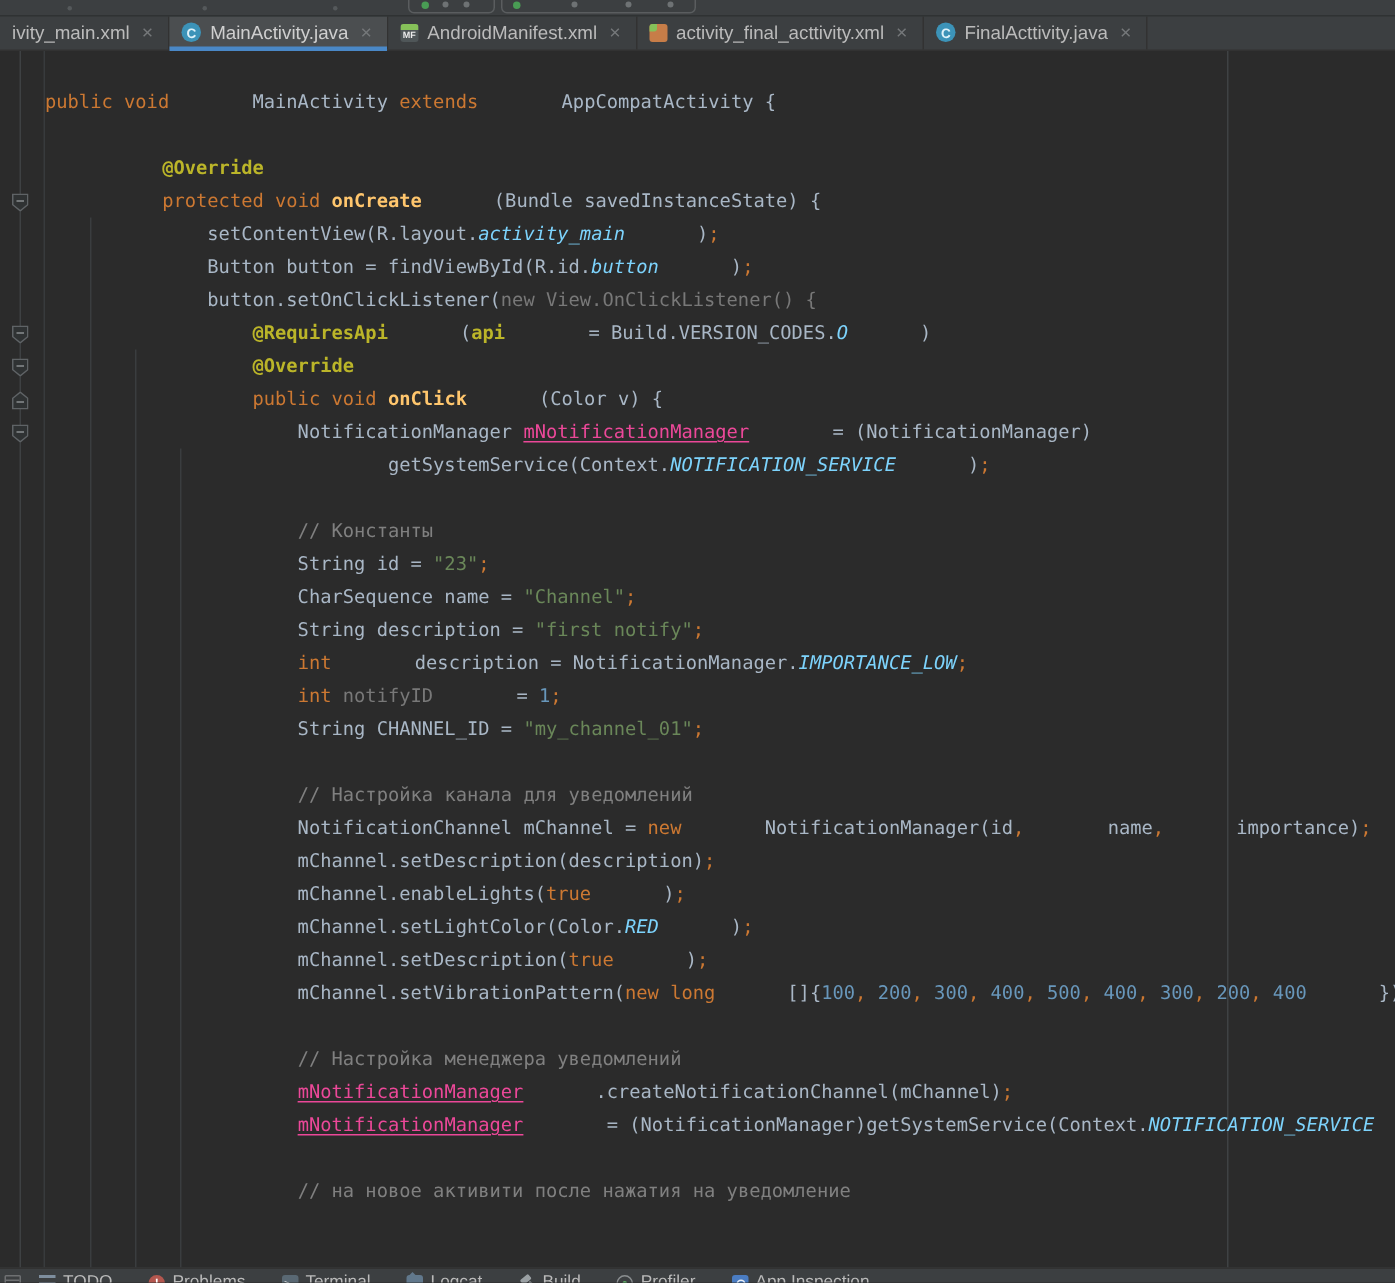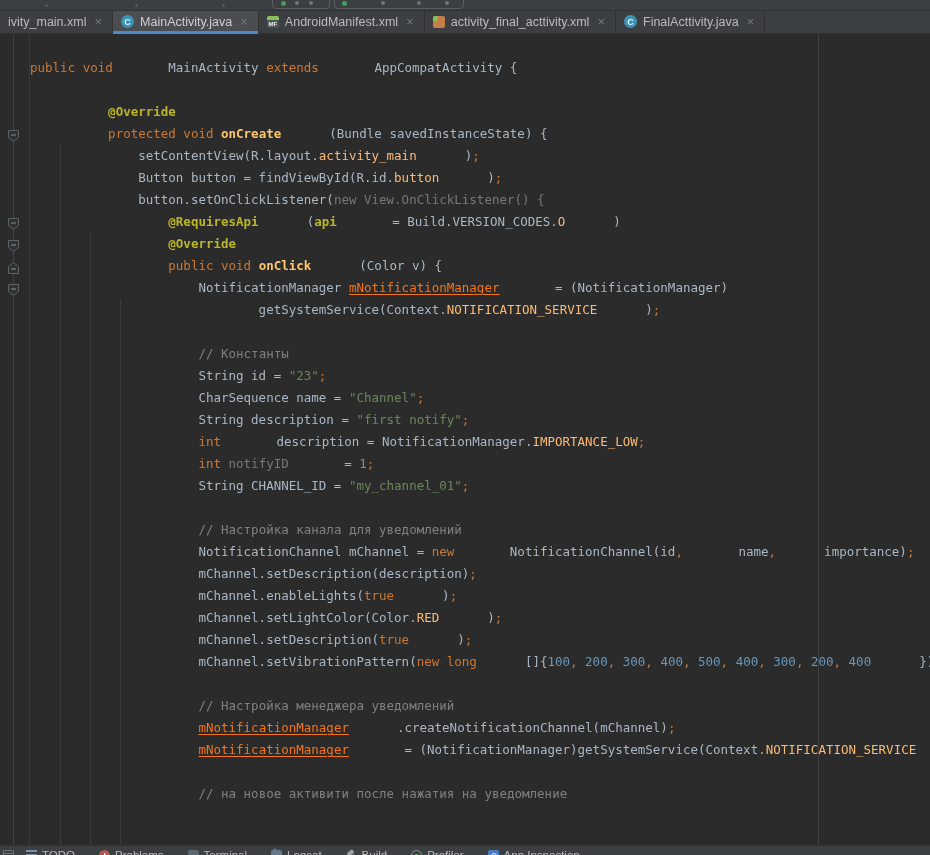--- a/index.html
+++ b/index.html
@@ -72,22 +72,22 @@
   .code-line{height:22px;white-space:pre;padding-left:30px;}
   .tok-def{color:#A9B7C6;padding-left:48px;}
   .tok-kw{color:#CC7832;}
   .tok-fn{color:#FFC66D;font-weight:bold;}
   .tok-ann{color:#BBB529;font-weight:bold;}
   .tok-str{color:#6A8759;}
   .tok-num{color:#6897BB;}
   .tok-cmt{color:#808080;}
   .tok-gray{color:#787878;}
   .tok-punc{color:#CC7832;}
-  .tok-const{color:#fdba74;}
-  .tok-field{color:#f97316;text-decoration:underline;text-underline-offset:2px;text-decoration-thickness:1px;}
+  .tok-const{color:#7dd3fc;font-style:italic;}
+  .tok-field{color:#ec4899;text-decoration:underline;text-underline-offset:2px;text-decoration-thickness:1px;}
   
   .bottombar{
     position:absolute;left:0;top:845px;width:930px;height:26px;
     background:#3C3F41;border-top:1px solid #323232;box-sizing:border-box;
     display:flex;align-items:flex-start;padding:3px 0 0 26px;gap:24px;z-index:6;
   }
   .bb-item{display:flex;align-items:center;gap:5px;color:#BBBBBB;font-size:11.5px;}
   .bb-window{position:absolute;left:3px;top:4px;width:9px;height:9px;border:1px solid #6E7072;border-radius:1px;}
   .bb-window::before{content:"";position:absolute;left:0;right:0;top:2px;height:1px;background:#6E7072;}
   .bbi{width:11px;height:11px;flex:0 0 auto;position:relative;}
@@ -176,21 +176,21 @@
       <div class="code-line"></div>
       <div class="code-line"><span class="tok-def">                </span><span class="tok-cmt">// Константы</span></div>
       <div class="code-line"><span class="tok-def">                String id = </span><span class="tok-str">"23"</span><span class="tok-punc">;</span></div>
       <div class="code-line"><span class="tok-def">                CharSequence name = </span><span class="tok-str">"Channel"</span><span class="tok-punc">;</span></div>
       <div class="code-line"><span class="tok-def">                String description = </span><span class="tok-str">"first notify"</span><span class="tok-punc">;</span></div>
       <div class="code-line"><span class="tok-def">                </span><span class="tok-kw">int </span><span class="tok-def">description = NotificationManager.</span><span class="tok-const">IMPORTANCE_LOW</span><span class="tok-punc">;</span></div>
       <div class="code-line"><span class="tok-def">                </span><span class="tok-kw">int </span><span class="tok-gray">notifyID </span><span class="tok-def">= </span><span class="tok-num">1</span><span class="tok-punc">;</span></div>
       <div class="code-line"><span class="tok-def">                String CHANNEL_ID = </span><span class="tok-str">"my_channel_01"</span><span class="tok-punc">;</span></div>
       <div class="code-line"></div>
       <div class="code-line"><span class="tok-def">                </span><span class="tok-cmt">// Настройка канала для уведомлений</span></div>
-      <div class="code-line"><span class="tok-def">                NotificationChannel mChannel = </span><span class="tok-kw">new </span><span class="tok-def">NotificationChannel(id</span><span class="tok-punc">,</span><span class="tok-def"> name</span><span class="tok-punc">,</span><span class="tok-def">importance)</span><span class="tok-punc">;</span></div>
+      <div class="code-line"><span class="tok-def">                NotificationChannel mChannel = </span><span class="tok-kw">new </span><span class="tok-def">NotificationManager(id</span><span class="tok-punc">,</span><span class="tok-def"> name</span><span class="tok-punc">,</span><span class="tok-def">importance)</span><span class="tok-punc">;</span></div>
       <div class="code-line"><span class="tok-def">                mChannel.setDescription(description)</span><span class="tok-punc">;</span></div>
       <div class="code-line"><span class="tok-def">                mChannel.enableLights(</span><span class="tok-kw">true</span><span class="tok-def">)</span><span class="tok-punc">;</span></div>
       <div class="code-line"><span class="tok-def">                mChannel.setLightColor(Color.</span><span class="tok-const">RED</span><span class="tok-def">)</span><span class="tok-punc">;</span></div>
       <div class="code-line"><span class="tok-def">                mChannel.setDescription(</span><span class="tok-kw">true</span><span class="tok-def">)</span><span class="tok-punc">;</span></div>
       <div class="code-line"><span class="tok-def">                mChannel.setVibrationPattern(</span><span class="tok-kw">new long</span><span class="tok-def">[]{</span><span class="tok-num">100</span><span class="tok-punc">, </span><span class="tok-num">200</span><span class="tok-punc">, </span><span class="tok-num">300</span><span class="tok-punc">, </span><span class="tok-num">400</span><span class="tok-punc">, </span><span class="tok-num">500</span><span class="tok-punc">, </span><span class="tok-num">400</span><span class="tok-punc">, </span><span class="tok-num">300</span><span class="tok-punc">, </span><span class="tok-num">200</span><span class="tok-punc">, </span><span class="tok-num">400</span><span class="tok-def">})</span><span class="tok-punc">;</span></div>
       <div class="code-line"></div>
       <div class="code-line"><span class="tok-def">                </span><span class="tok-cmt">// Настройка менеджера уведомлений</span></div>
       <div class="code-line"><span class="tok-def">                </span><span class="tok-field">mNotificationManager</span><span class="tok-def">.createNotificationChannel(mChannel)</span><span class="tok-punc">;</span></div>
       <div class="code-line"><span class="tok-def">                </span><span class="tok-field">mNotificationManager</span><span class="tok-def"> = (NotificationManager)getSystemService(Context.</span><span class="tok-const">NOTIFICATION_SERVICE</span><span class="tok-def">)</span><span class="tok-punc">;</span></div>
       <div class="code-line"></div>

